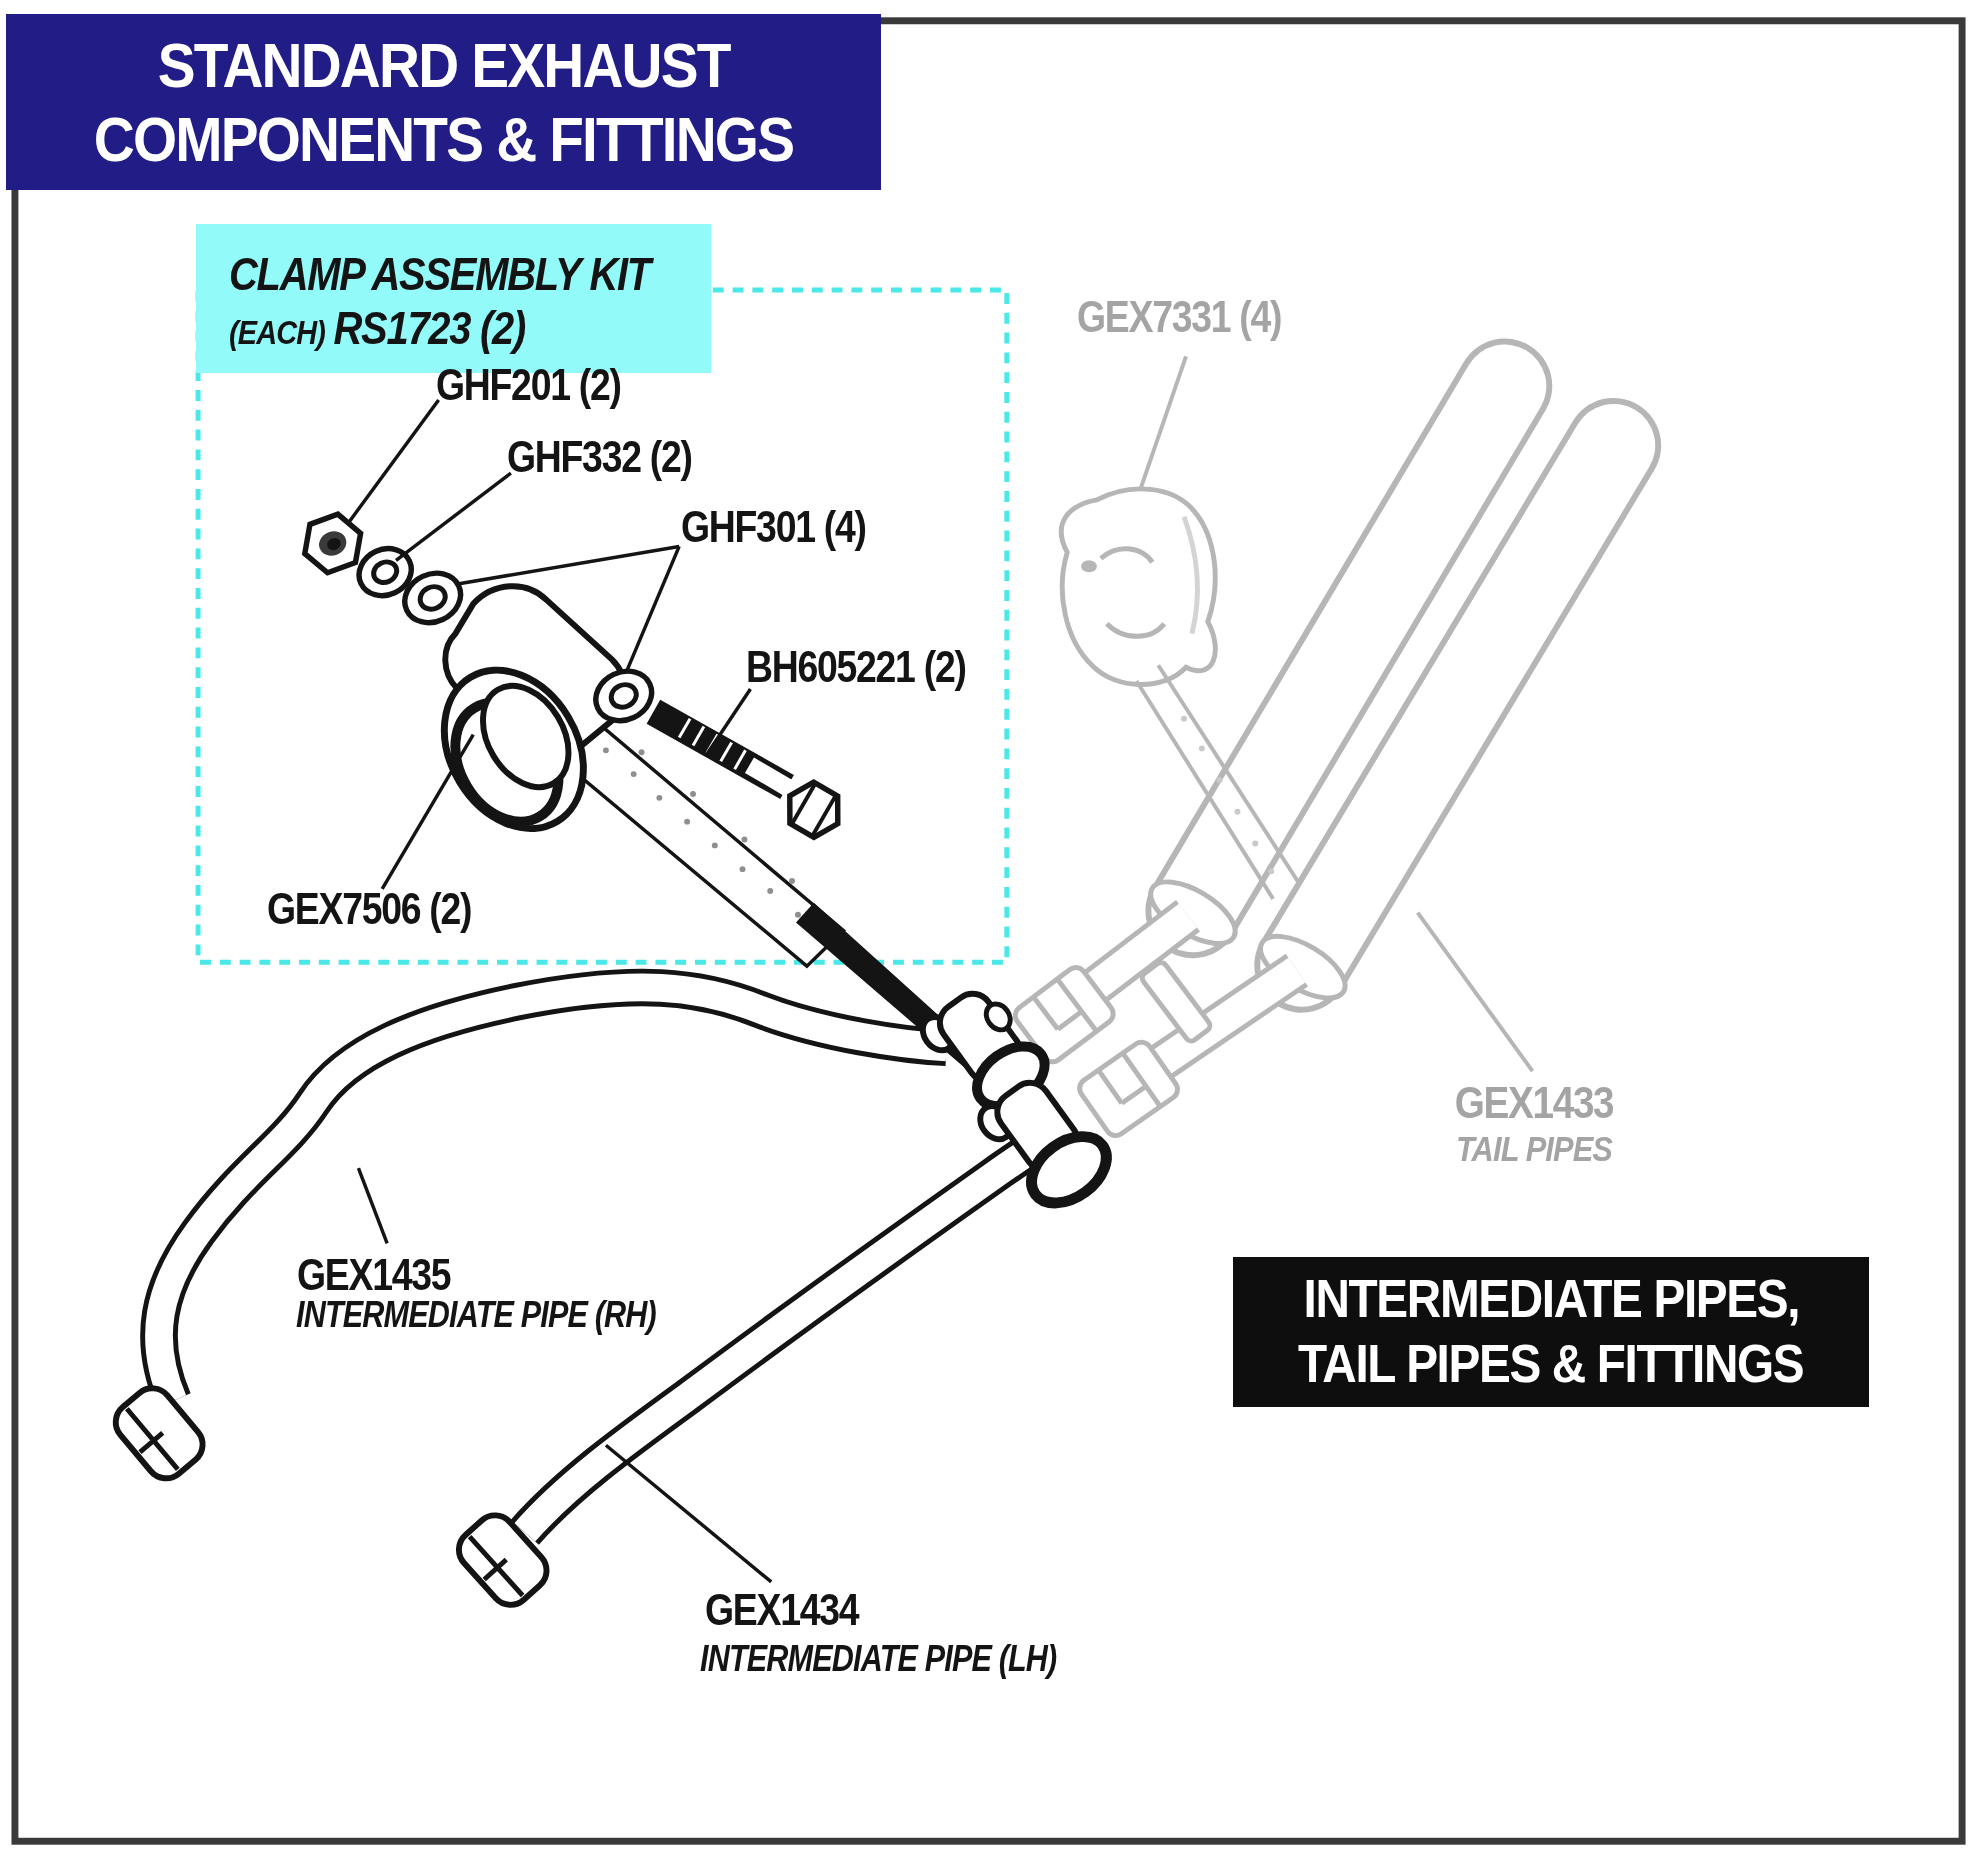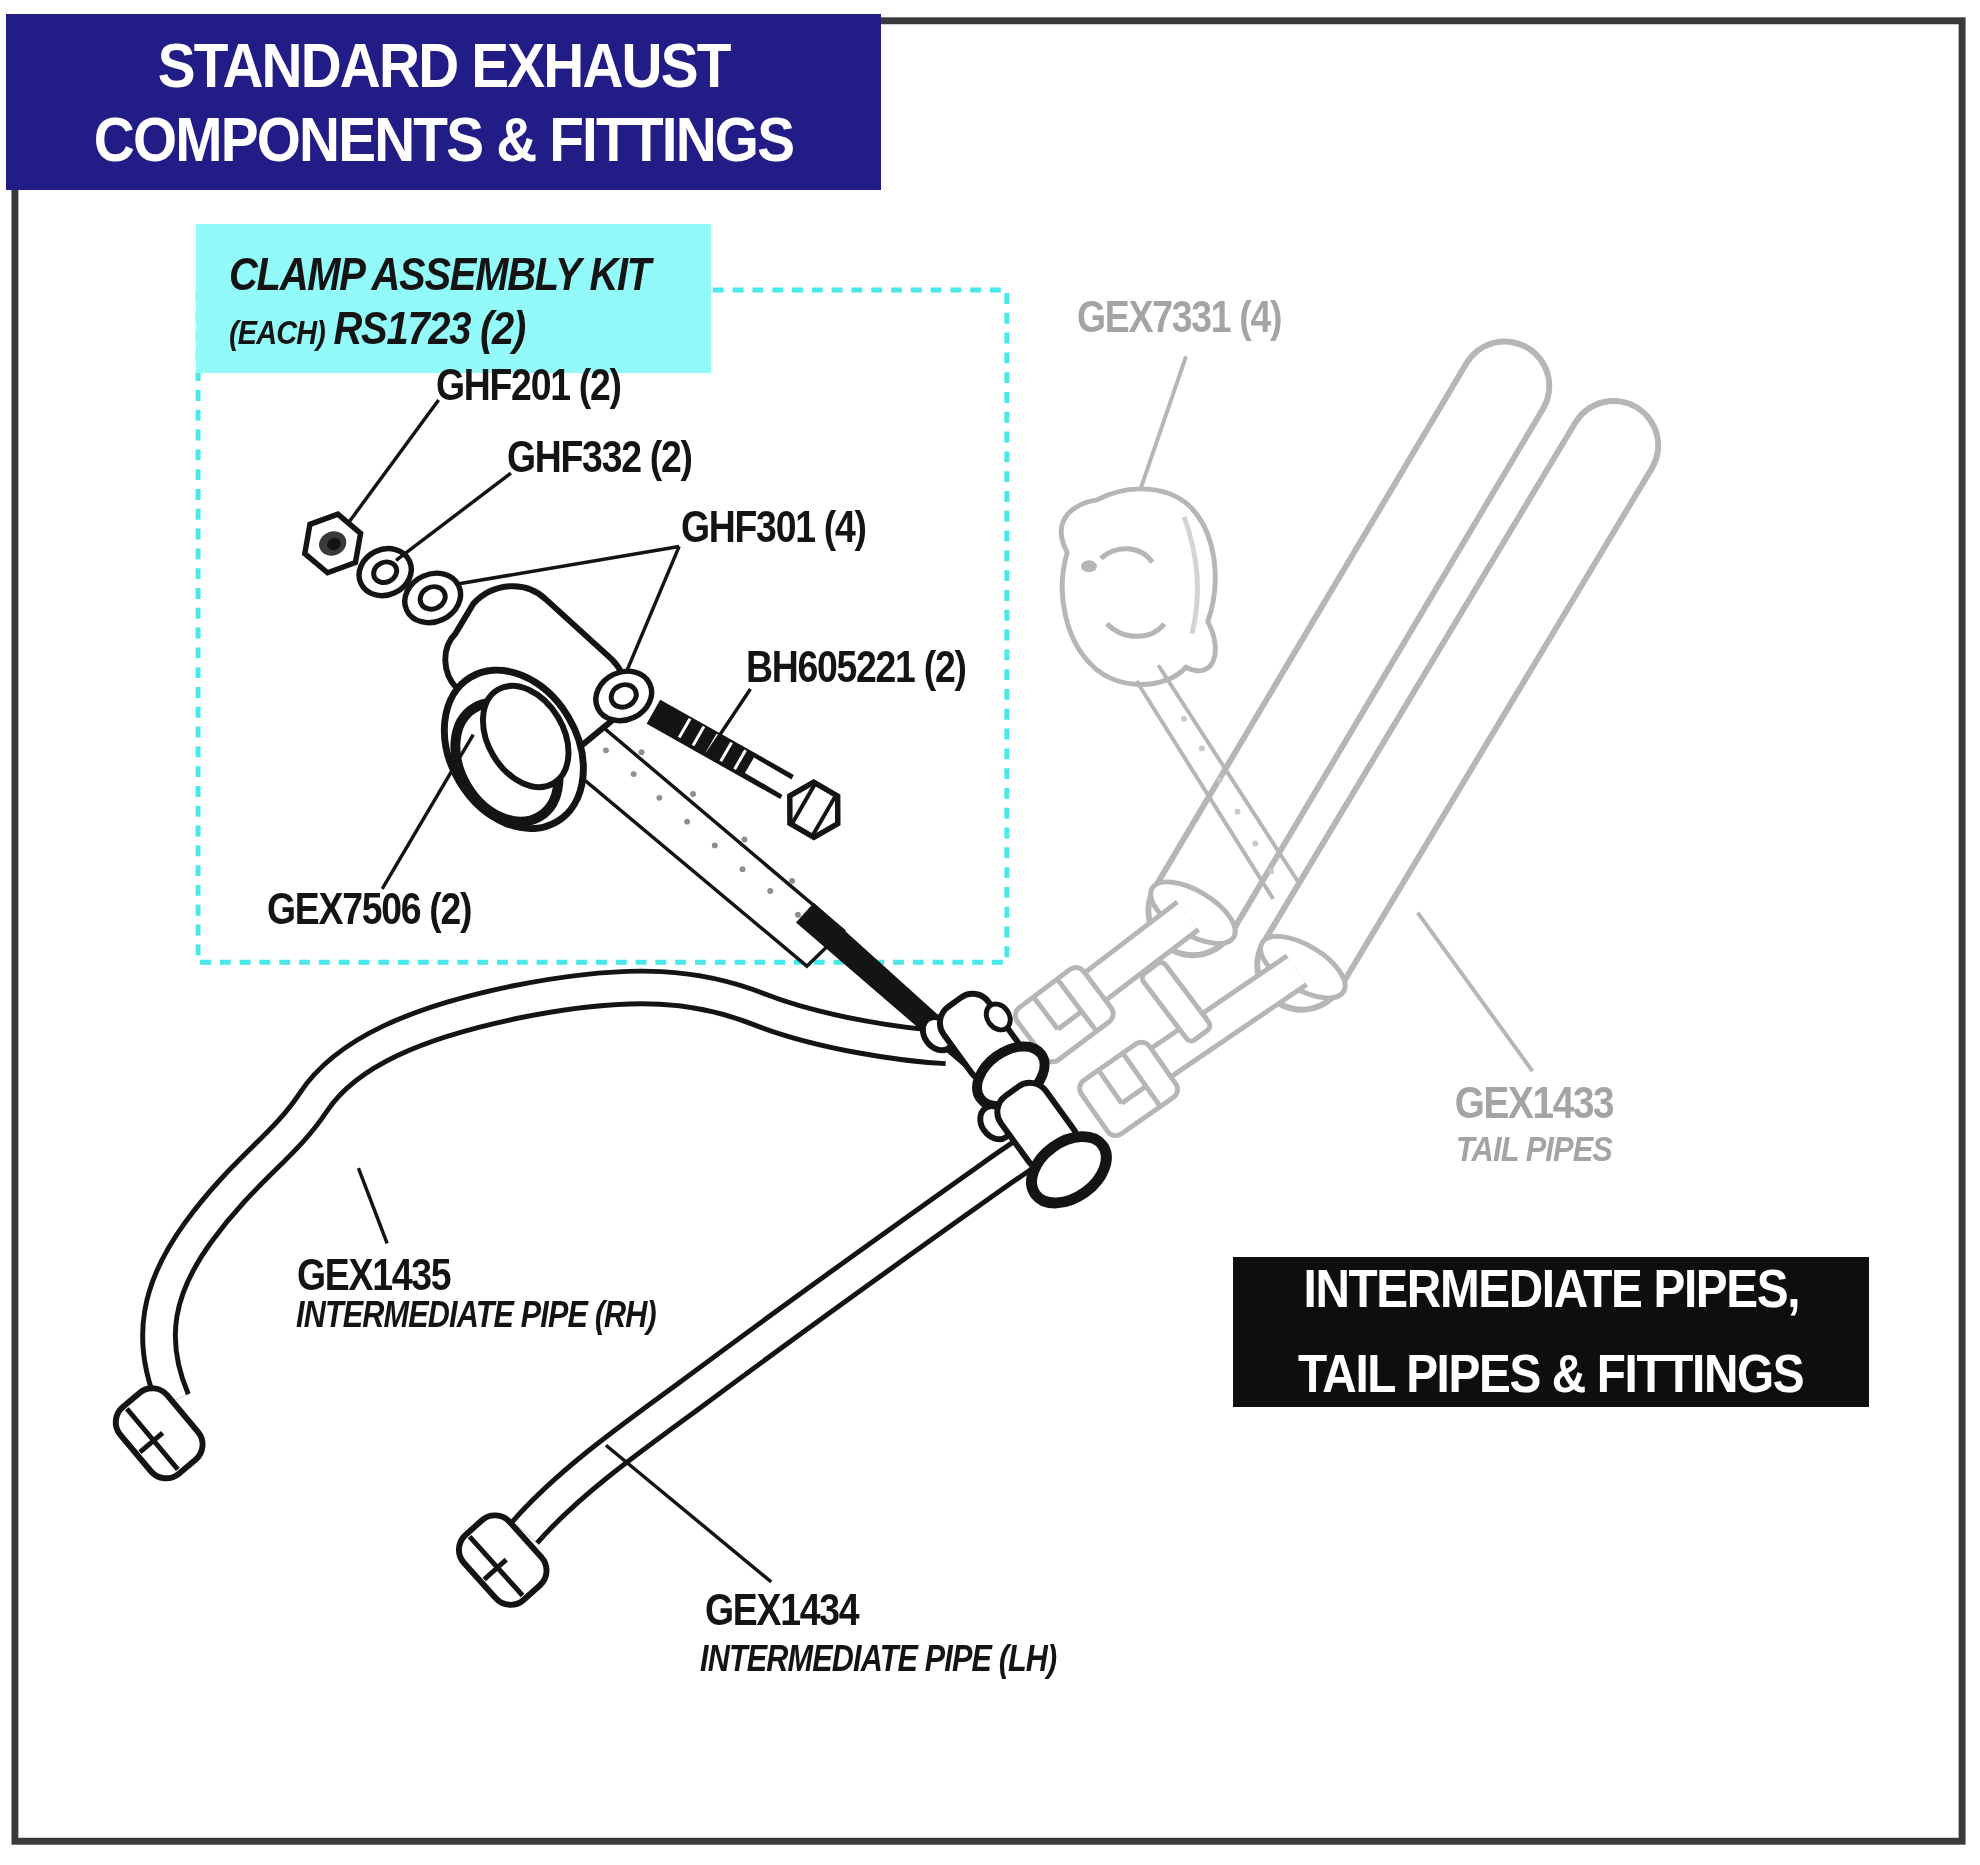--- a/index.html
+++ b/index.html
@@ -33,21 +33,21 @@
   }
   .kitbox .k2{
     display:flex;align-items:baseline;gap:10px;margin:2px 0 0 16px;
     transform:scaleX(.85);transform-origin:0 0;white-space:nowrap;
   }
   .kitbox .keach{font-weight:bold;font-style:italic;font-size:34px;letter-spacing:-1px;}
   .kitbox .kpart{font-weight:bold;font-style:italic;font-size:47px;letter-spacing:-1.5px;}
   .sectionbox{
     position:absolute;left:1233px;top:1257px;width:636px;height:150px;
     background:var(--section_bg);color:var(--section_text);
-    display:flex;flex-direction:column;align-items:center;justify-content:space-between;
+    display:flex;flex-direction:column;align-items:center;justify-content:center;
   }
   .sectionbox .sline{
     font-weight:bold;font-size:53px;line-height:1.22;letter-spacing:-1.5px;
     transform:scaleX(.9);transform-origin:50% 50%;white-space:nowrap;
   }
   
   .lbl{
     position:absolute;font-weight:bold;font-size:44px;line-height:1;
     letter-spacing:-1.5px;color:var(--ink);transform:scaleX(.85);
     transform-origin:0 0;white-space:nowrap;

